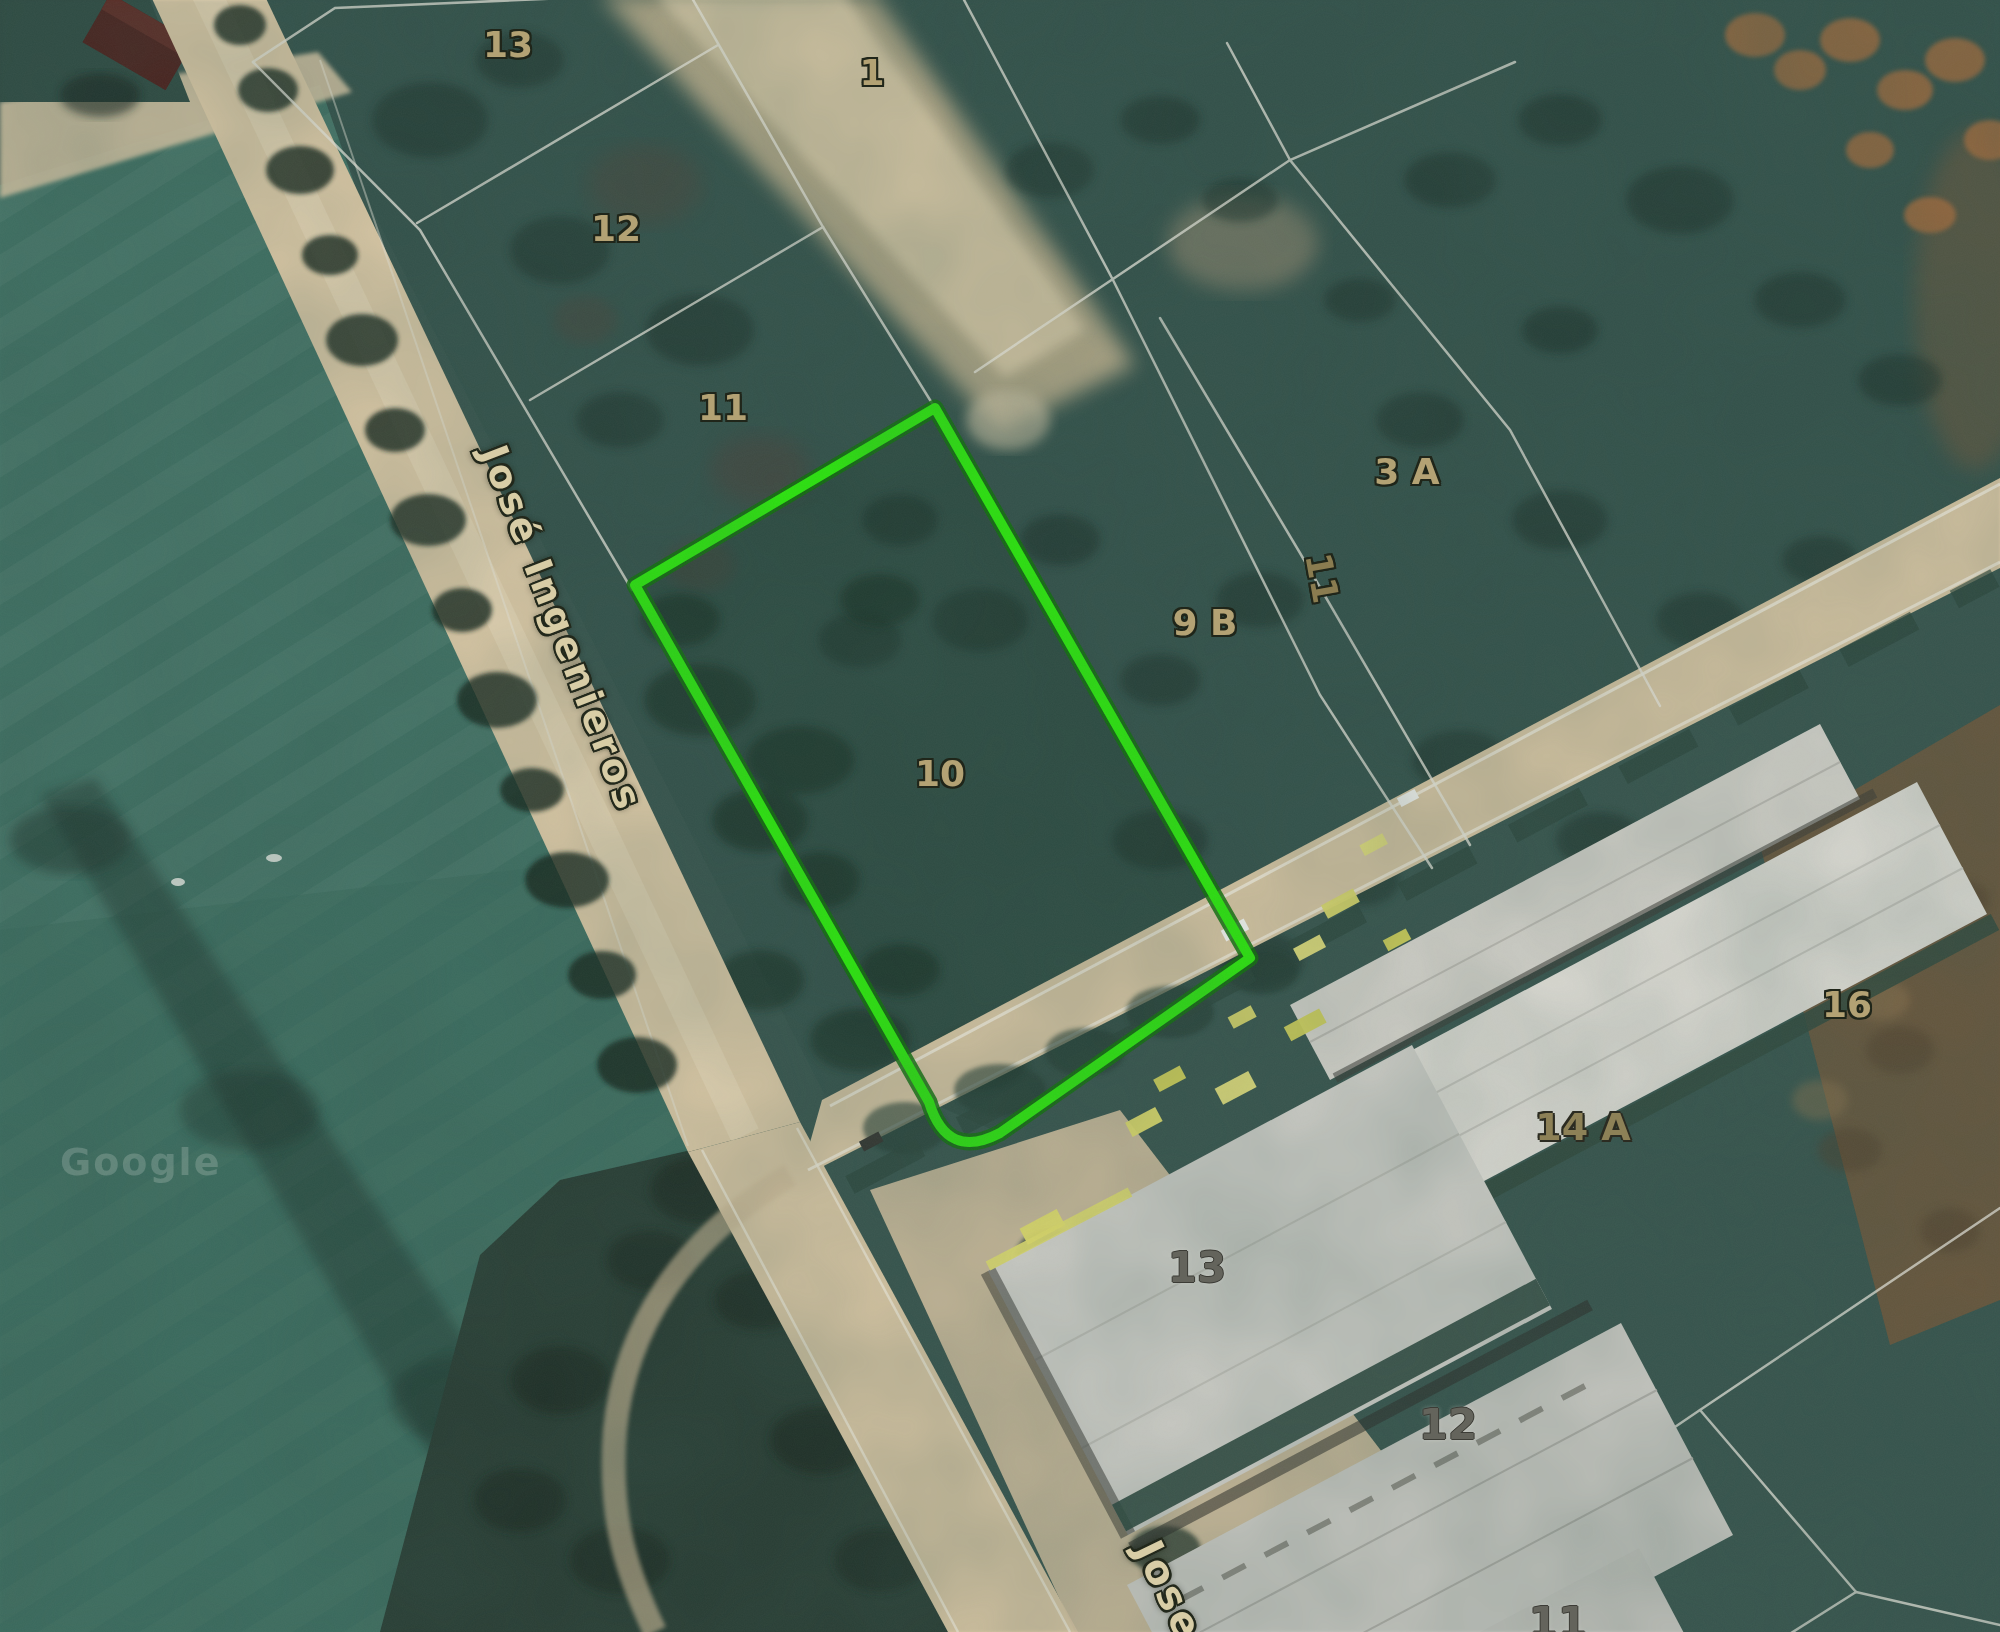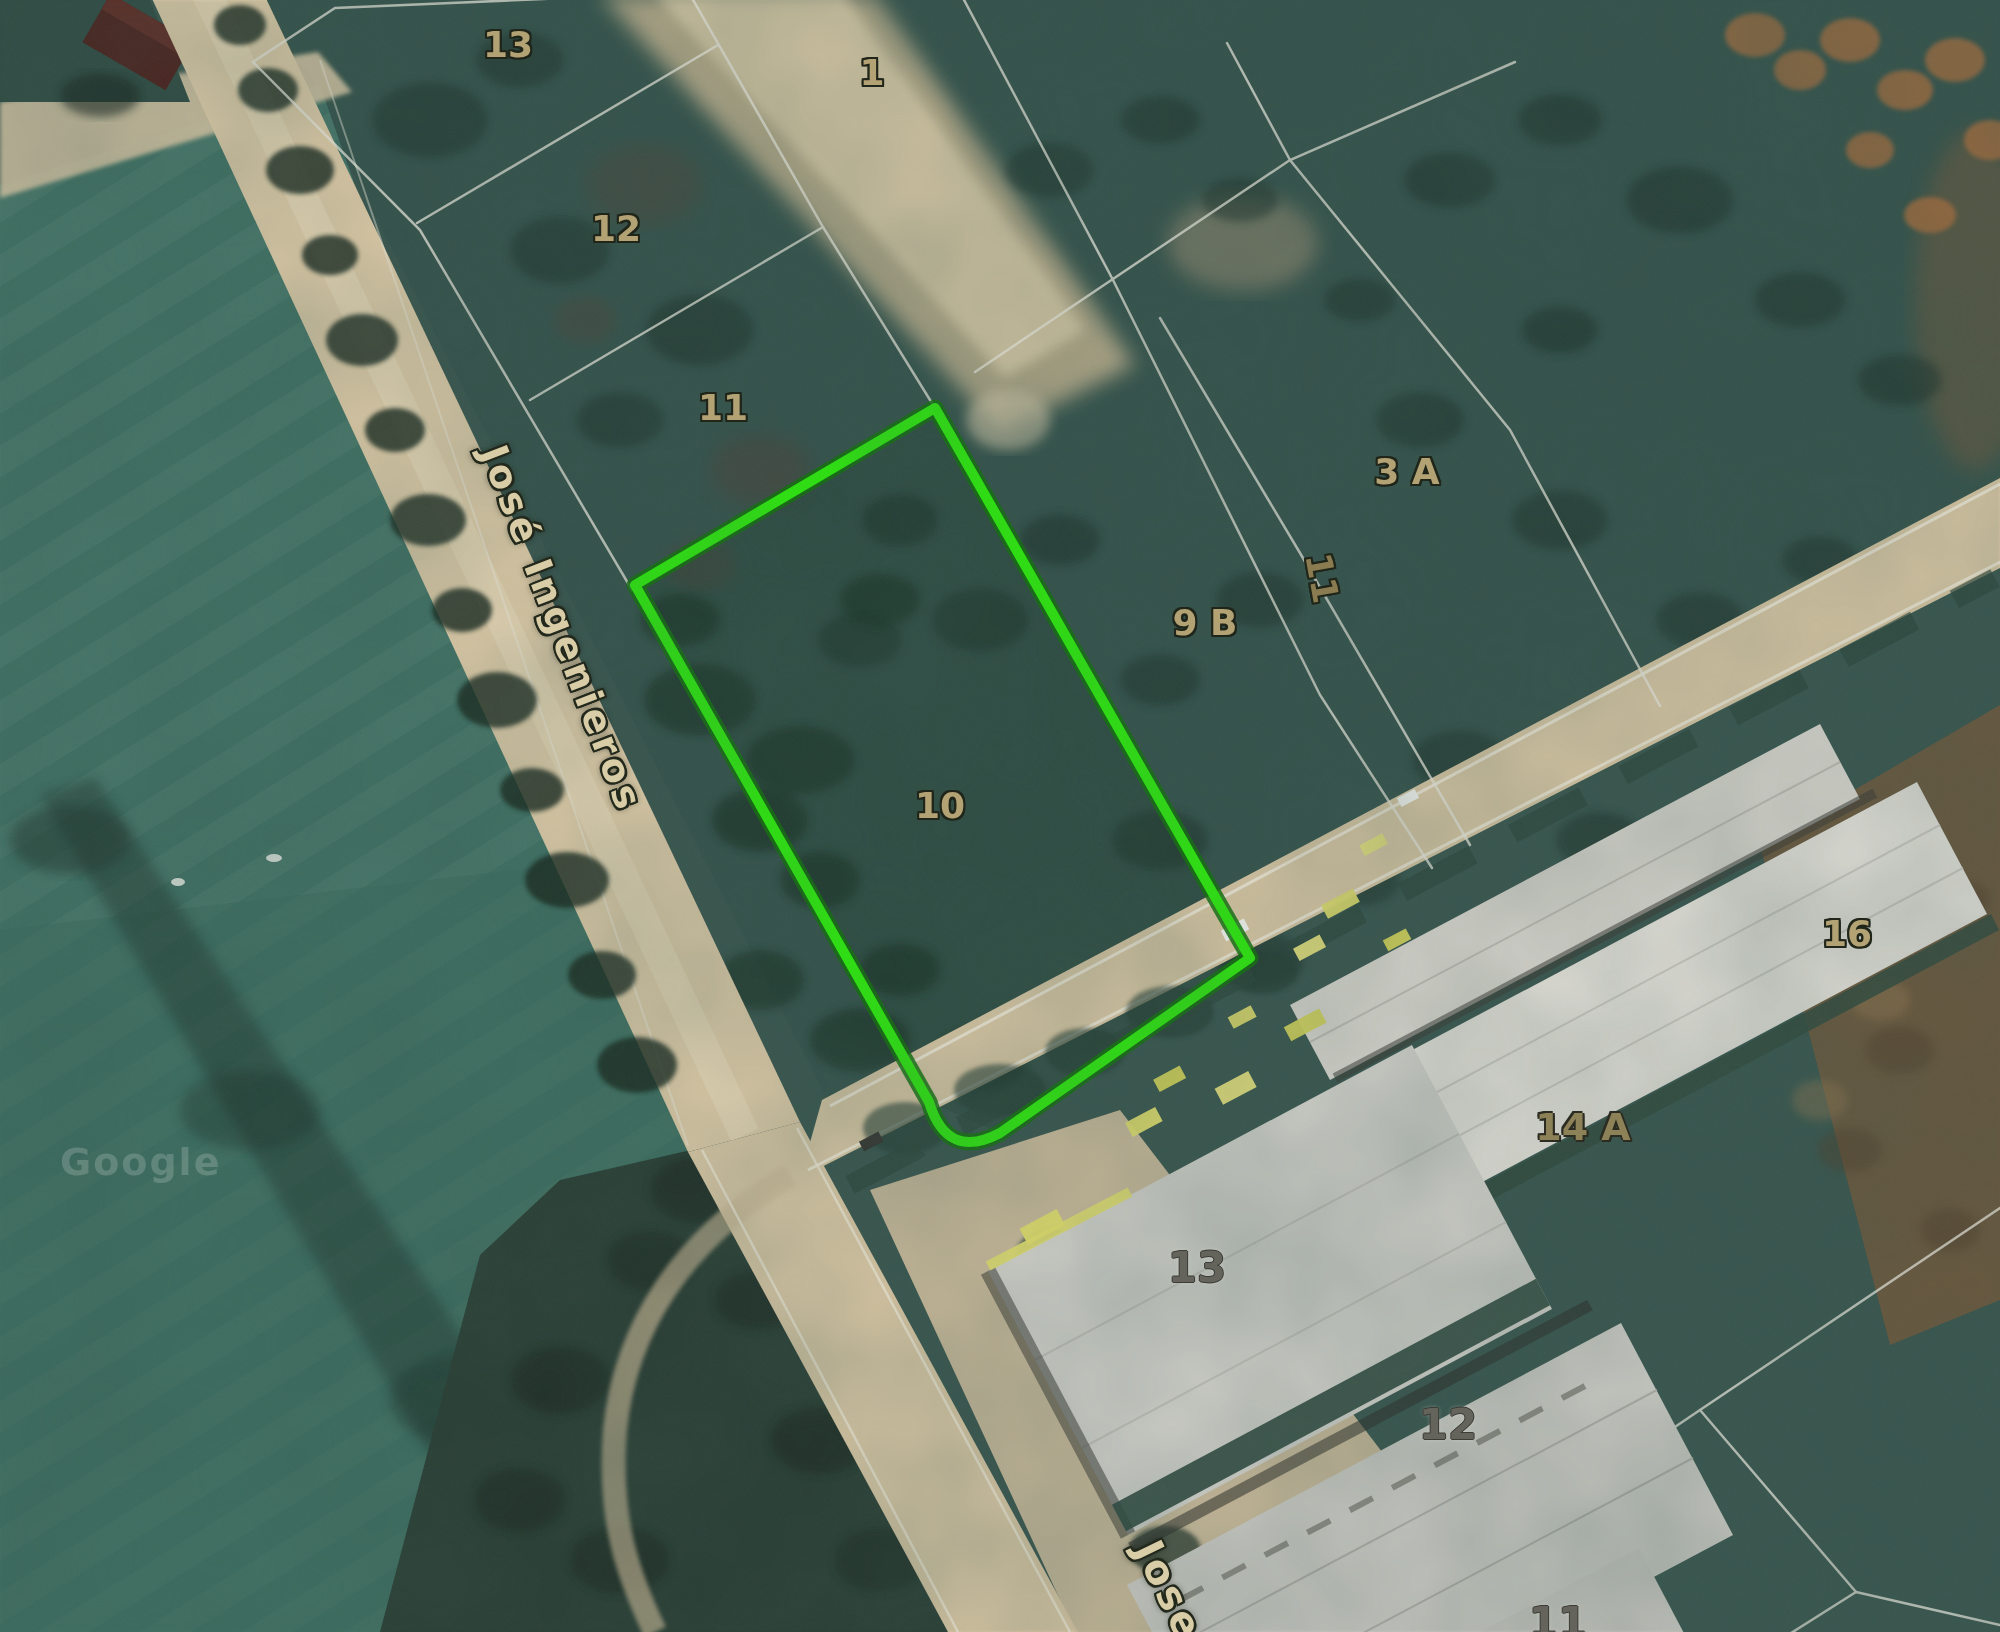--- a/index.html
+++ b/index.html
@@ -283,24 +283,24 @@
 
 
 <div class="maplabel street" style="left:492px;top:425px;transform:rotate(69deg);transform-origin:left center;font-size:38px;letter-spacing:4px;">José Ingenieros</div>
 
 <div class="maplabel street" style="left:1146px;top:1520px;transform:rotate(64deg);transform-origin:left center;letter-spacing:3px;">Jose</div>
 
 <div class="maplabel parcel ctr" style="left:508px;top:44px;">13</div>
 <div class="maplabel parcel ctr" style="left:872px;top:72px;">1</div>
 <div class="maplabel parcel ctr" style="left:616px;top:228px;">12</div>
 <div class="maplabel parcel ctr" style="left:723px;top:407px;">11</div>
-<div class="maplabel parcel ctr" style="left:940px;top:773px;margin-top:32px;">10</div>
+<div class="maplabel parcel ctr" style="left:940px;top:773px;">10</div>
 <div class="maplabel parcel ctr" style="left:1407px;top:471px;">3 A</div>
 <div class="maplabel parcel ctr" style="left:1205px;top:622px;">9 B</div>
-<div class="maplabel parcel ctr" style="left:1847px;top:933px;text-align:right;">16</div>
+<div class="maplabel parcel ctr" style="left:1847px;top:1004px;text-align:right;">16</div>
 <div class="maplabel parcel" style="left:1322px;top:578px;transform:translate(-50%,-50%) rotate(80deg);color:#8a7c50;">11</div>
 
 <div class="maplabel bldg ctr" style="left:1197px;top:1267px;">13</div>
 <div class="maplabel bldg ctr" style="left:1448px;top:1424px;">12</div>
 <div class="maplabel b14a ctr maplabel" style="left:1583px;top:1127px;">14 A</div>
 <div class="maplabel bldg ctr" style="left:1558px;top:1622px;">11</div>
 
 <div class="maplabel wm" style="left:60px;top:1140px;">Google</div>
 </div>
 

